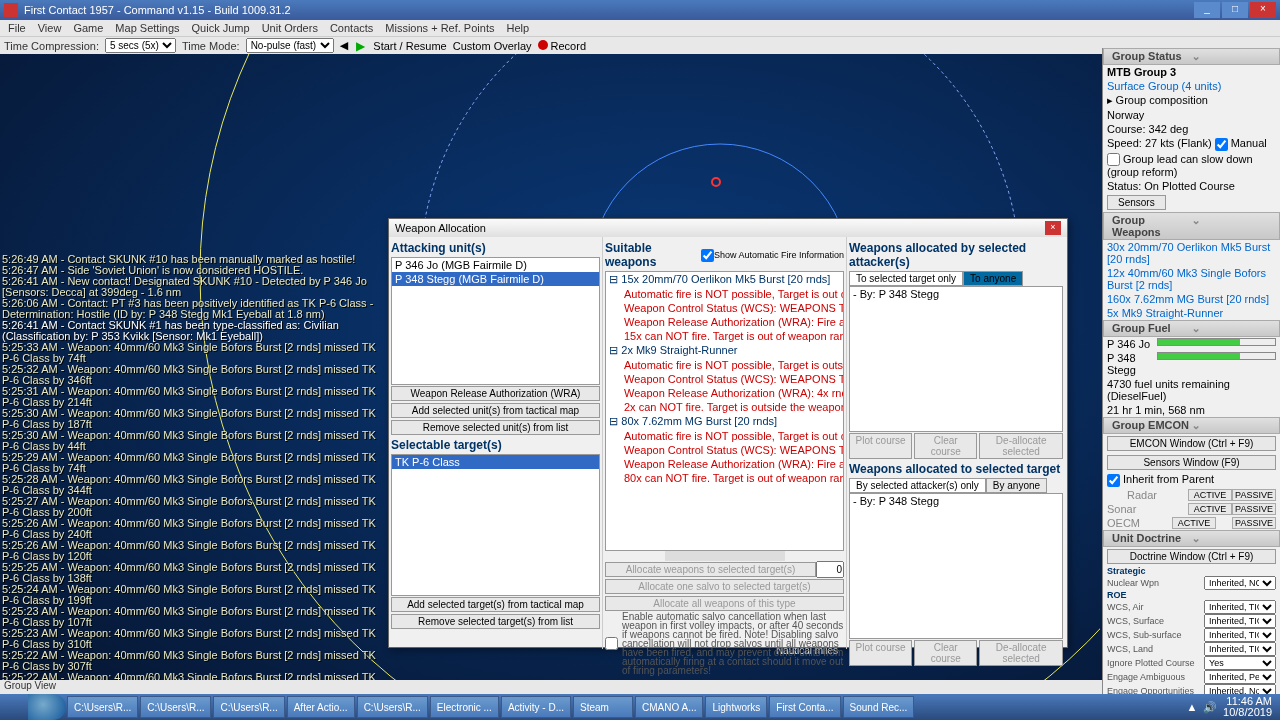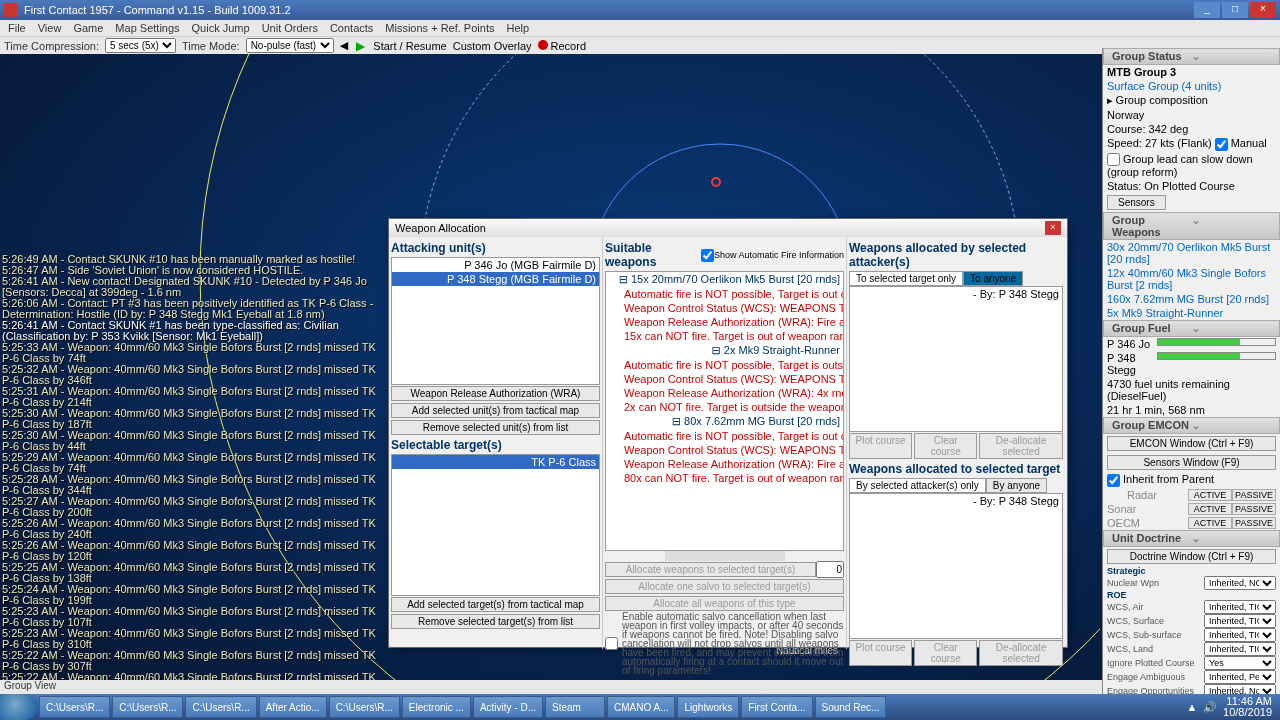--- a/index.html
+++ b/index.html
@@ -25,21 +25,21 @@
 .log .o{color:#e8e8c0;}
 
 .dialog{position:absolute;top:218px;left:388px;width:680px;height:430px;background:#f0f0f0;border:1px solid #666;box-shadow:2px 2px 8px rgba(0,0,0,.4);}
 .dialog .dtitle{height:18px;background:linear-gradient(#fafafa,#e0e0e0);padding:1px 6px;display:flex;align-items:center;}
 .dialog .dtitle span{flex:1;}
 .dialog .dclose{width:16px;height:14px;background:#cc3333;color:#fff;text-align:center;line-height:12px;font-size:9px;}
 .dialog .body{display:flex;height:412px;}
 .dcol{border-right:1px solid #ccc;padding:2px;display:flex;flex-direction:column;}
 .dcol h4{font-size:12px;font-weight:bold;color:#003366;margin:2px 0;}
 .listbox{background:#fff;border:1px solid #999;flex:0 0 auto;overflow:auto;font-size:10px;}
-.listbox div{padding:1px 3px;white-space:nowrap;text-align:right;}
+.listbox div{padding:1px 3px;white-space:nowrap;}
 .sel{background:#316ac5;color:#fff;}
 .btn{background:#e8e8e8;border:1px solid #999;font-size:10px;padding:1px 5px;margin:1px 0;text-align:center;}
 .btn.dis{color:#999;}
 .tree{font-size:10px;}
 .tree .n{color:#003366;}
 .tree .r{color:#cc0000;}
 .tree .pad{padding-left:18px;}
 .tabbtn{display:inline-block;border:1px solid #999;padding:1px 6px;background:#fff;font-size:10px;}
 
 .sidebar{position:absolute;top:48px;right:0;width:178px;bottom:26px;background:#f0f0f0;border-left:1px solid #888;font-size:10px;overflow:hidden;}
@@ -48,21 +48,21 @@
 .panelh .chev{color:#888;}
 .sidebar .row{padding:1px 4px;}
 .sidebar .link{color:#0066cc;}
 .sidebar input[type=checkbox]{vertical-align:middle;margin-right:3px;}
 .sidebar select{font-size:9px;width:72px;}
 .emconbtn{display:inline-block;width:44px;background:#e8e8e8;border:1px solid #aaa;text-align:center;font-size:9px;padding:0;}
 .fuelbar{height:8px;background:linear-gradient(90deg,#4c4 70%,#eee 70%);border:1px solid #888;}
 .doctrine{display:flex;padding:0 4px;align-items:center;}
 .doctrine label{flex:1;color:#555;font-size:9px;white-space:nowrap;overflow:hidden;}
 
-.taskbar{position:absolute;bottom:0;left:0;right:0;height:26px;background:linear-gradient(#4a7abc,#2a4a7c);display:flex;align-items:center;}
+.taskbar{position:absolute;bottom:0;left:0;right:0;height:26px;background:linear-gradient(#4a7abc,#2a4a7c);display:flex;align-items:center;padding-left:28px;}
 .taskbar .orb{width:38px;height:26px;background:radial-gradient(circle at 40% 40%,#7ac,#159);border-radius:0 13px 13px 0;}
 .taskbar .titem{height:22px;background:linear-gradient(#6a9acc,#4a7abc);border:1px solid #3a5a8c;margin:0 1px;padding:0 6px;display:flex;align-items:center;color:#fff;font-size:10px;min-width:60px;max-width:85px;overflow:hidden;white-space:nowrap;}
 .taskbar .tray{margin-left:auto;color:#fff;padding:0 8px;font-size:10px;display:flex;align-items:center;gap:6px;}
 .scalebar{position:absolute;bottom:30px;right:180px;width:230px;height:30px;}
 .statusbar{position:absolute;bottom:26px;left:0;height:14px;background:#e8e8e8;width:1102px;padding:0 4px;font-size:10px;color:#333;}
 </style>
 </head>
 <body>
 
 
@@ -290,21 +290,21 @@
       <div class="row" style="display: flex; padding-left: 24px;">
         <span style="flex:1;color:#888">Radar</span>
         <span class="emconbtn">ACTIVE</span>
         <span class="emconbtn">PASSIVE</span>
       </div>
       <div class="row" style="display: flex;">
         <span style="flex:1;color:#888">Sonar</span>
         <span class="emconbtn">ACTIVE</span>
         <span class="emconbtn">PASSIVE</span>
       </div>
-      <div class="row" style="display: flex;">
+      <div class="row" style="display: flex; gap: 16px;">
         <span style="flex:1;color:#888">OECM</span>
         <span class="emconbtn">ACTIVE</span>
         <span class="emconbtn">PASSIVE</span>
       </div>
     </div>
   <div class="panelh">
       <span>Unit Doctrine</span>
       <span class="chev">⌄</span>
     </div>
   <div class="row" style="text-align:center">

